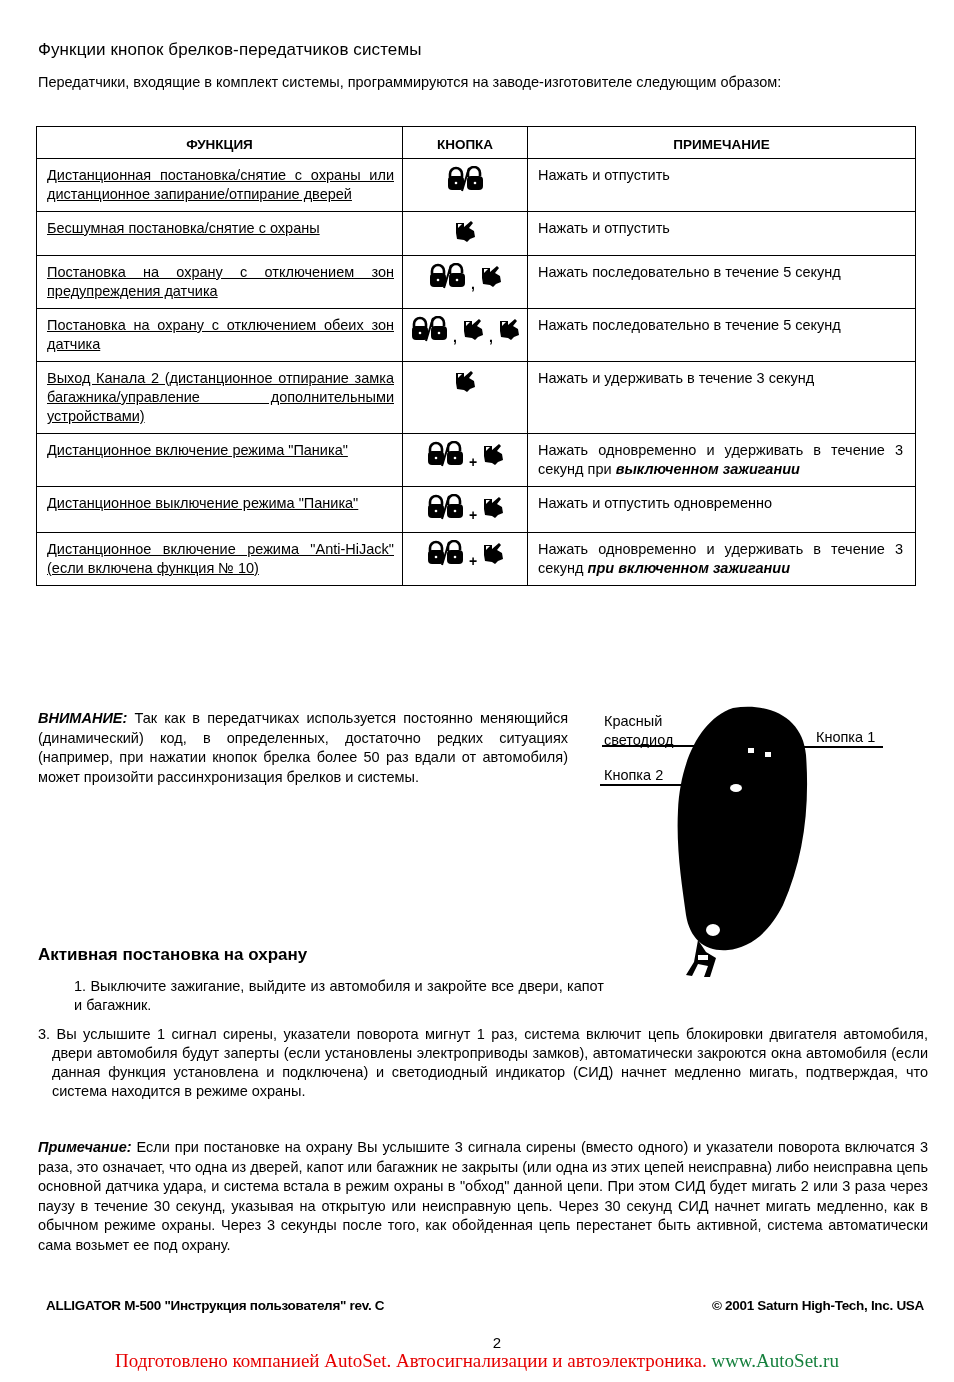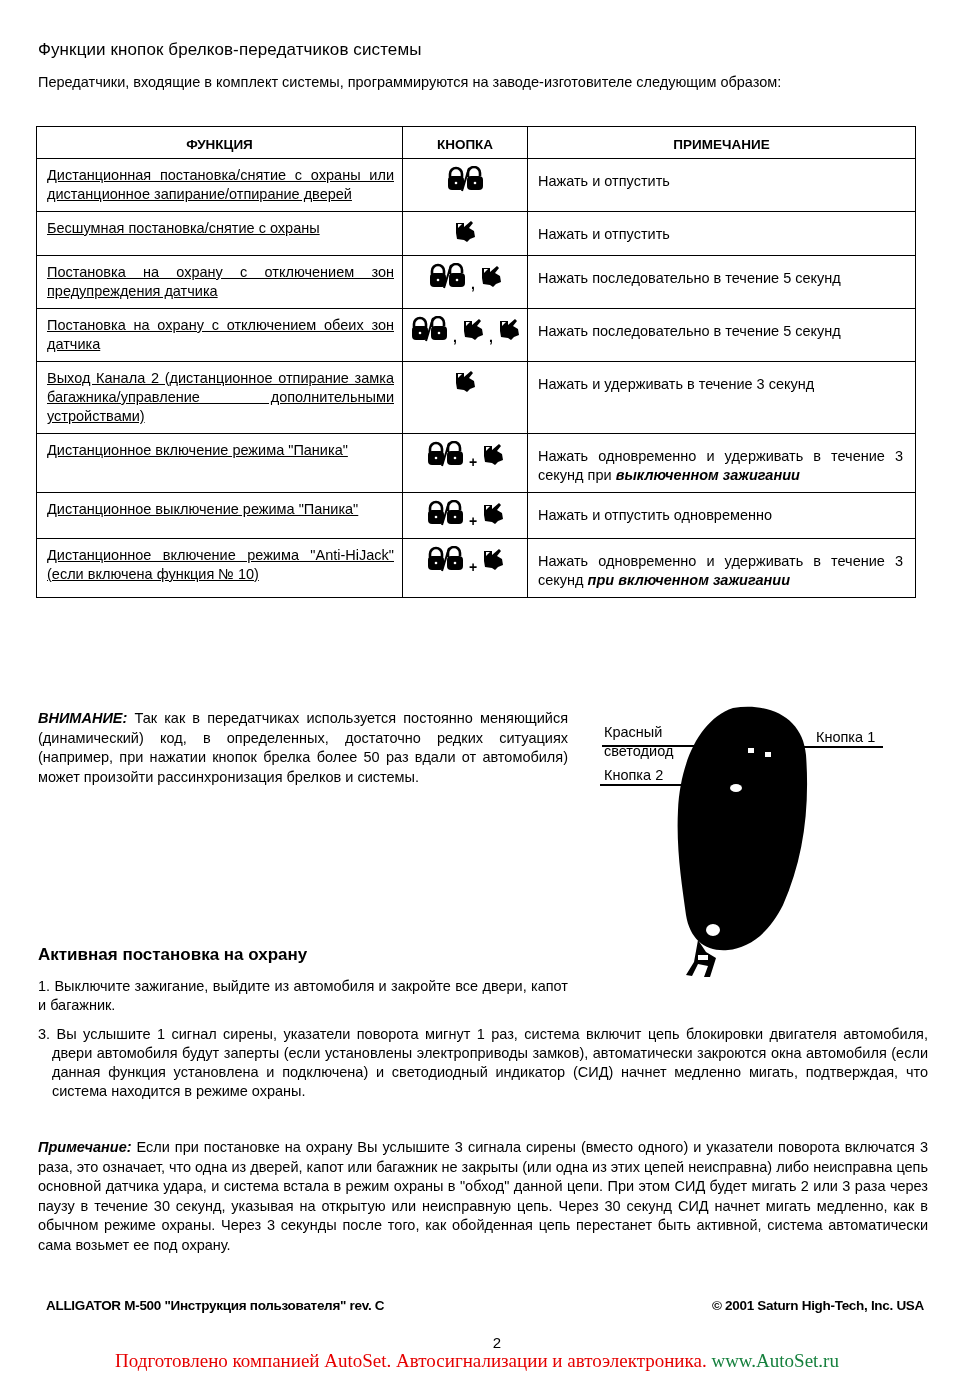--- a/index.html
+++ b/index.html
@@ -5,29 +5,29 @@
   html, body { margin: 0; padding: 0; background: #ffffff; }
   body { width: 954px; height: 1382px; position: relative; overflow: hidden; color: #000; font-family: "Liberation Sans", sans-serif; }
   .abs { position: absolute; }
   .h1 { left: 38px; top: 40px; font-size: 17px; font-weight: normal; letter-spacing: 0.1px; }
   .intro { left: 38px; top: 73px; width: 888px; font-size: 14.5px; line-height: 19px; text-align: justify; text-align-last: left; }
   table.func { position: absolute; left: 36px; top: 126px; width: 880px; border-collapse: collapse; font-size: 14.5px; line-height: 19px; }
   table.func td, table.func th { border: 1.5px solid #000; vertical-align: top; }
   table.func th { font-size: 13.5px; font-weight: bold; height: 27px; padding: 4px 6px 0 6px; text-align: center; vertical-align: middle; }
   table.func td.f { width: 347px; padding: 7px 8px 7px 10px; text-align: justify; text-align-last: left; text-decoration: underline; }
   table.func td.b { width: 120px; padding: 7px 2px; text-align: center; white-space: nowrap; }
-  table.func td.n { padding: 13px 12px 7px 10px; text-align: justify; text-align-last: left; }
+  table.func td.n { padding: 7px 12px 7px 10px; text-align: justify; text-align-last: left; }
   .bi { font-weight: bold; font-style: italic; }
   .ico { display: inline-block; vertical-align: middle; }
   .sep { display: inline-block; font-weight: bold; font-size: 14px; margin: 0 5px; vertical-align: bottom; }
   .warn { left: 38px; top: 709px; width: 530px; font-size: 14.5px; line-height: 19.5px; text-align: justify; text-align-last: left; }
   .warn p { margin: 0 0 9px 0; }
   .h2 { left: 38px; top: 945px; font-size: 17px; font-weight: bold; }
   .steps { left: 38px; top: 977px; width: 890px; font-size: 14.5px; line-height: 19px; }
-  .step1 { width: 530px; text-align: justify; text-align-last: left; margin-bottom: 10px; }
+  .step1 { width: 530px; text-align: justify; text-align-last: left; margin-bottom: 10px; margin-left: 36px; }
   .step2 { margin-bottom: 8px; }
   .step3 { padding-left: 14px; text-indent: -14px; text-align: justify; text-align-last: left; }
   .note { left: 38px; top: 1138px; width: 890px; font-size: 14.5px; line-height: 19.5px; text-align: justify; text-align-last: left; }
   .foot-l { left: 46px; top: 1298px; font-size: 13.5px; font-weight: bold; letter-spacing: -0.3px; }
   .foot-r { right: 30px; top: 1298px; font-size: 13.5px; font-weight: bold; letter-spacing: -0.3px; }
   .pnum { left: 0; width: 994px; top: 1334px; text-align: center; font-size: 15px; }
   .credit { left: 0; width: 954px; top: 1350px; text-align: center; font-family: "Liberation Serif", serif; font-size: 19px; color: #e60000; white-space: nowrap; }
   .credit .url { color: #15803d; }
   .fig { left: 598px; top: 700px; width: 300px; height: 280px; }
   .fig-label { position: absolute; font-size: 14.5px; line-height: 19px; }
@@ -172,21 +172,21 @@
     <rect x="150" y="48" width="6" height="5" fill="#fff"></rect>
     <rect x="167" y="52" width="6" height="5" fill="#fff"></rect>
     <ellipse cx="138" cy="88" rx="6" ry="4" fill="#fff"></ellipse>
     <ellipse cx="115" cy="230" rx="7" ry="6" fill="#fff"></ellipse>
     <path d="M100 240 L96 262 L88 275 L94 276 L100 264 L110 266 L106 277 L112 277 L118 258 L108 252 Z" fill="#000"></path>
     <rect x="100" y="255" width="10" height="5" fill="#fff"></rect>
     <line x1="4" y1="46" x2="104" y2="46" stroke="#000" stroke-width="2"></line>
     <line x1="200" y1="47" x2="285" y2="47" stroke="#000" stroke-width="2"></line>
     <line x1="2" y1="85" x2="90" y2="85" stroke="#000" stroke-width="2"></line>
   </svg>
-  <div class="fig-label" style="left:6px; top:23px;"><span>Красный</span><br><span>светодиод</span></div>
+  <div class="fig-label" style="left:6px; top:12px;"><span>Красный</span><br><span>светодиод</span></div>
   <div class="fig-label" style="left:218px; top:28px;">Кнопка 1</div>
   <div class="fig-label" style="left:6px; top:66px;">Кнопка 2</div>
 </div>
 
 <div class="abs h2">Активная постановка на охрану</div>
 <div class="abs steps">
   <div class="step1">1.  Выключите зажигание, выйдите из автомобиля и закройте все двери, капот и багажник.</div>
   <div class="step3">3.  Вы услышите 1 сигнал сирены, указатели поворота мигнут 1 раз, система включит цепь блокировки двигателя автомобиля, двери автомобиля будут заперты (если установлены электроприводы замков), автоматически закроются окна автомобиля (если данная функция установлена и подключена)  и светодиодный индикатор (СИД) начнет медленно мигать, подтверждая, что система находится в режиме охраны.</div>
 </div>
 

